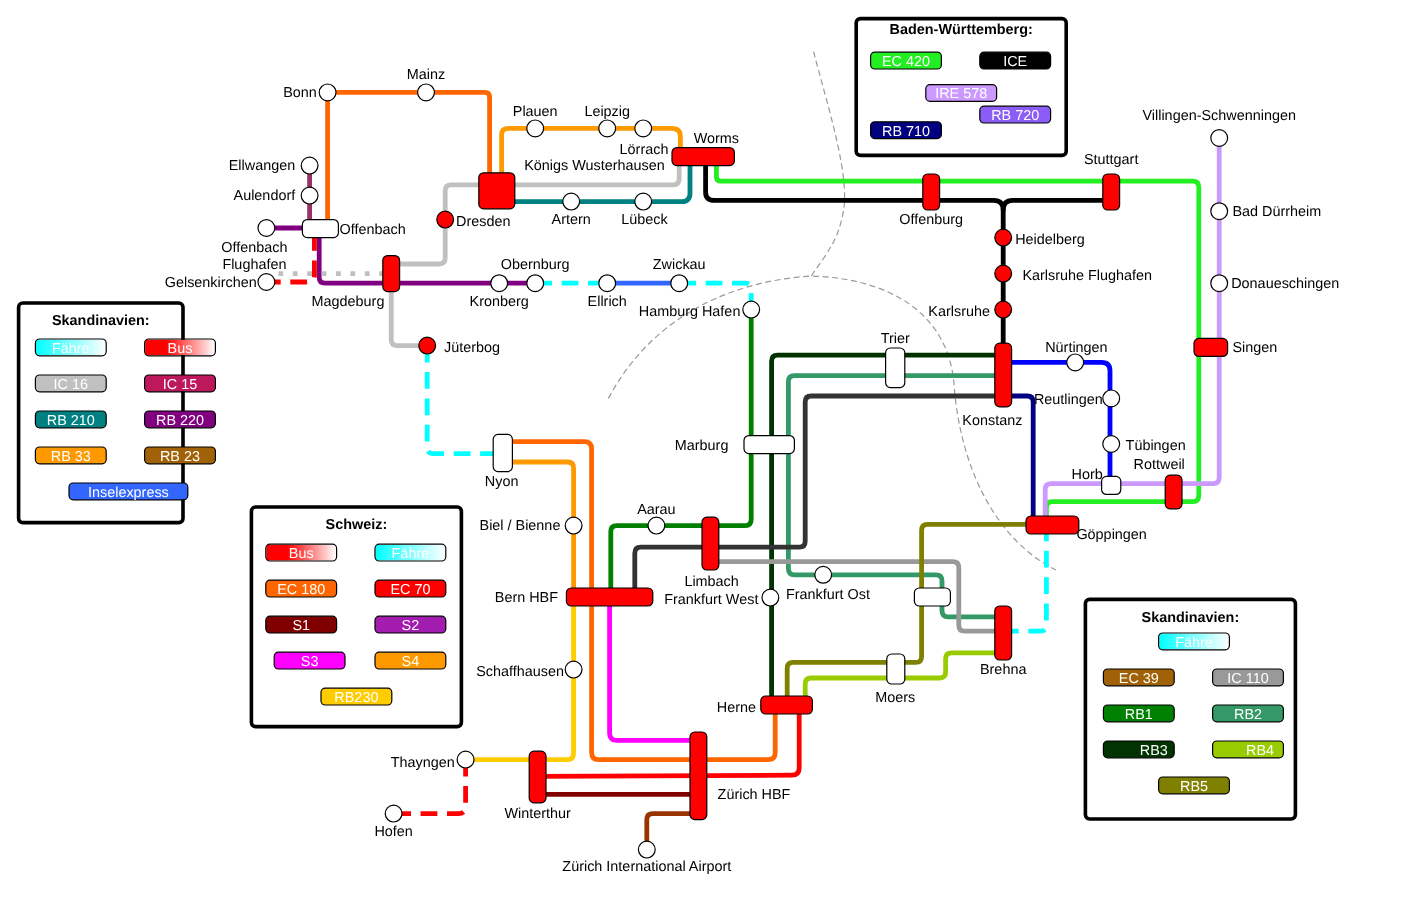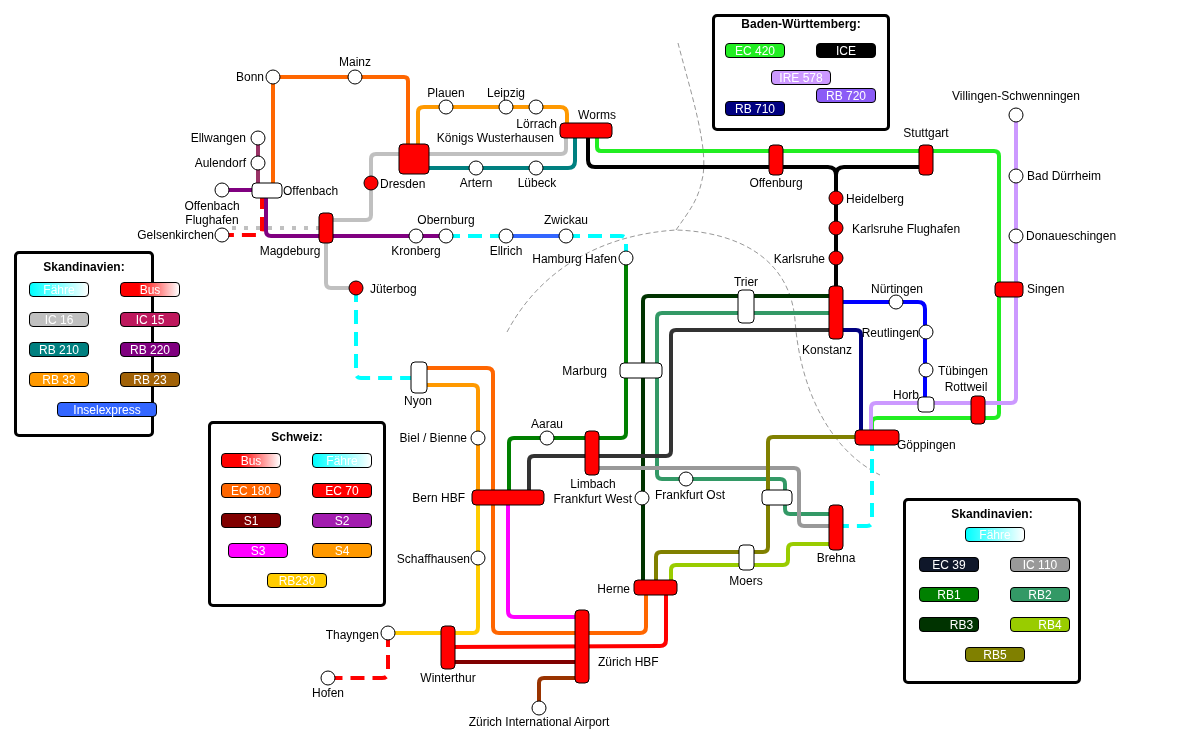--- a/index.html
+++ b/index.html
@@ -245,20 +245,20 @@
   <div class="chip" style="left:10px; top:89px; background:#800000;">S1</div>
   <div class="chip" style="left:101px; top:89px; background:#a21caf;">S2</div>
   <div class="chip" style="left:17px; top:119px; background:#ff00ff;">S3</div>
   <div class="chip" style="left:101px; top:119px; background:#ff9900;">S4</div>
   <div class="chip" style="left:56px; top:149px; background:#ffcc00;">RB230</div>
 </div>
 
 <div class="legend-box" style="left:903px; top:498px; width:178px; height:186px;">
   <div class="legend-title" style="top:6px;">Skandinavien:</div>
   <div class="chip" style="left:59px; top:26px; background:linear-gradient(90deg,#00ffff,#ffffff);">Fähre</div>
-  <div class="chip" style="left:13px; top:56px; background:#0f172a;">EC 39</div>
+  <div class="chip" style="left:13px; top:56px; background:#a16207;">EC 39</div>
   <div class="chip" style="left:104px; top:56px; background:#999999;">IC 110</div>
   <div class="chip" style="left:13px; top:86px; background:#008000;">RB1</div>
   <div class="chip" style="left:104px; top:86px; background:#339966;">RB2</div>
   <div class="chip" style="left:13px; top:116px; background:#003300;padding-left:25px;">RB3</div>
   <div class="chip" style="left:104px; top:116px; background:#99cc00;padding-left:20px;">RB4</div>
   <div class="chip" style="left:59px; top:146px; background:#808000;">RB5</div>
 </div>
 
 </body></html>

